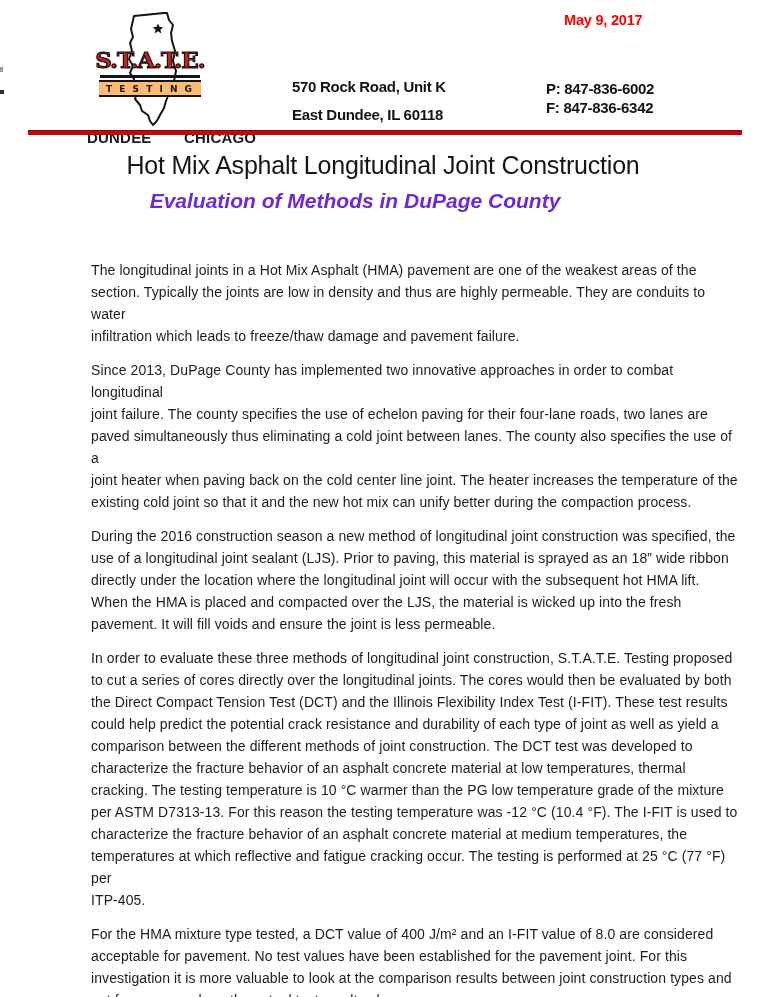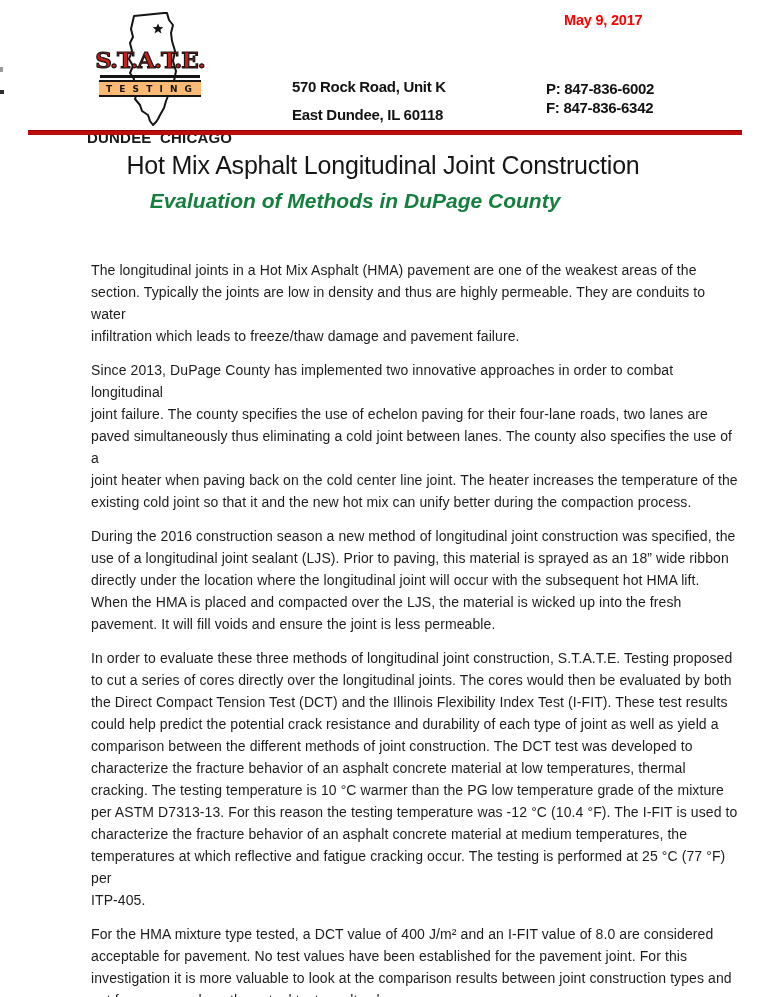--- a/index.html
+++ b/index.html
@@ -35,21 +35,21 @@
     background:#fdba74;border-top:2px solid #141414;border-bottom:2px solid #141414;
     display:flex;align-items:center;justify-content:center;
     font-size:9px;font-weight:bold;color:#141414;letter-spacing:2px;
     font-family:"DejaVu Sans",sans-serif;white-space:nowrap;
   }
   .city{
     position:absolute;top:85px;font-size:15px;font-weight:bold;color:#1a1a1a;
     letter-spacing:0.2px;white-space:nowrap;margin-top:36px;
   }
   .city.dundee{left:3px;}
-  .city.chicago{left:76px;}
+  .city.chicago{left:100px;}
 
   .date{
     position:absolute;left:564px;top:12px;
     color:#ff0000;font-weight:bold;font-size:14.5px;letter-spacing:-0.2px;
     white-space:nowrap;
   }
   .hdr-line{
     position:absolute;font-weight:bold;font-size:15px;color:#121212;
     letter-spacing:-0.3px;white-space:nowrap;
   }
@@ -65,21 +65,21 @@
 
   
   .doc-title{
     position:absolute;left:0;top:151px;width:766px;
     text-align:center;font-size:25px;color:#161616;
     letter-spacing:-0.2px;white-space:nowrap;
   }
   .doc-subtitle{
     position:absolute;left:0;top:189px;width:710px;
     text-align:center;font-size:21px;font-weight:bold;font-style:italic;
-    color:#15803d;white-space:nowrap;
+    color:#6d28d9;white-space:nowrap;
   }
 
   
   .body-text{
     position:absolute;left:91px;top:251px;width:648px;
     font-size:14px;line-height:22px;color:#1d1d1d;
   }
   .body-text p{
     margin:8px 0 12px 0;
     white-space:pre-line;

